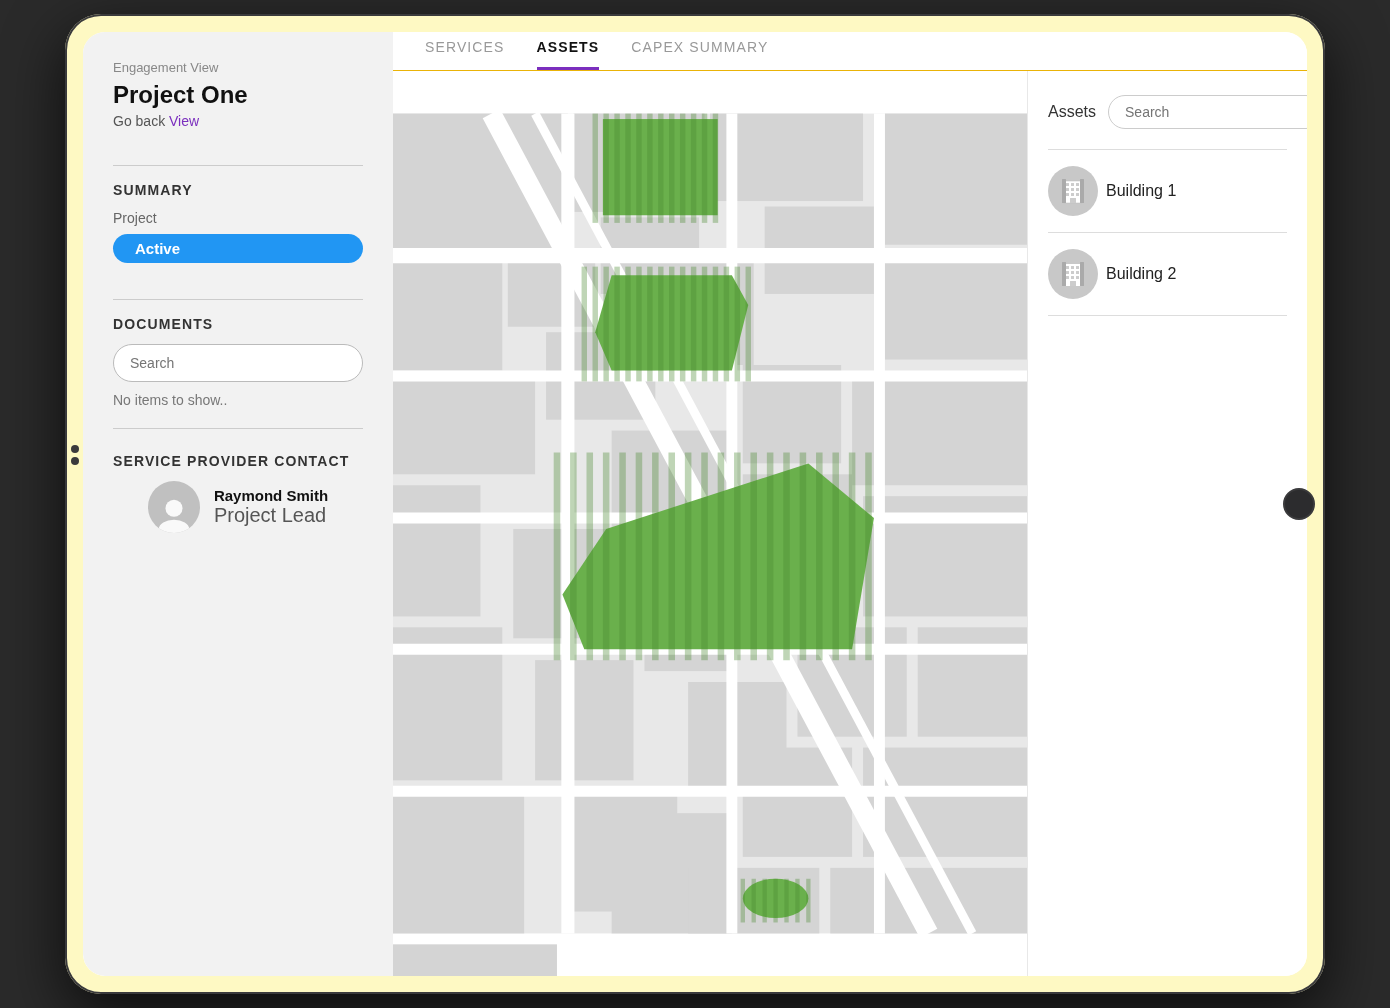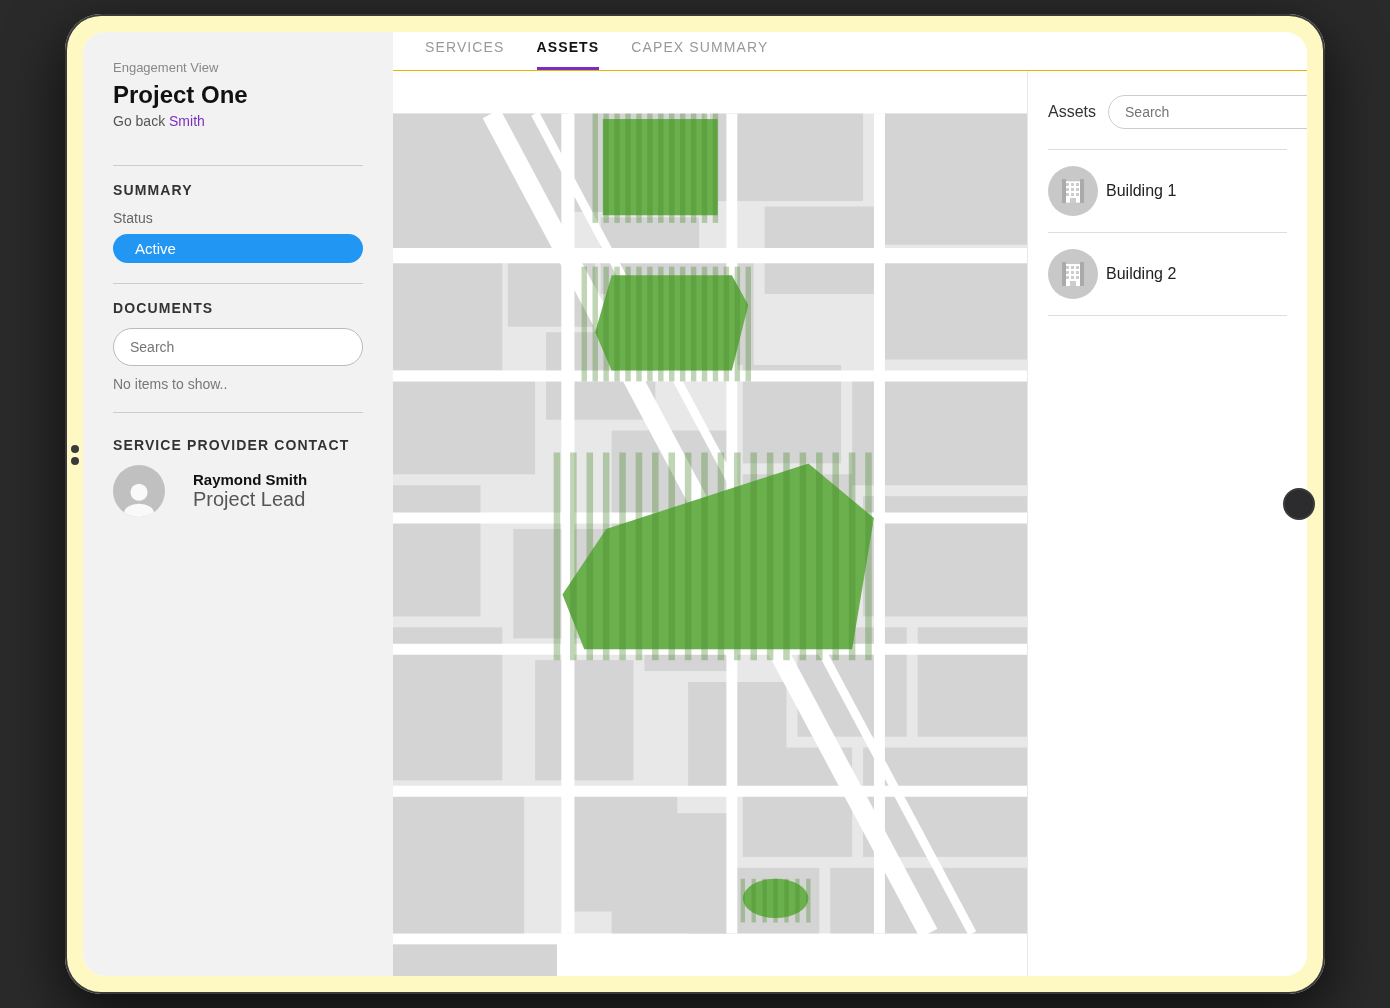--- a/index.html
+++ b/index.html
@@ -133,24 +133,24 @@
       font-size: 14px;
       color: #666;
       margin-bottom: 8px;
     }
 
     .status-badge {
       display: inline-block;
       background: #2196F3;
       color: #fff;
       font-size: 15px;
-      font-weight: 400;
+      font-weight: 700;
       padding: 6px 22px;
       border-radius: 20px;
-      margin-bottom: 4px;
+      margin-bottom: 20px;
     }
 
     .search-input {
       width: 100%;
       padding: 10px 16px;
       border: 1.5px solid #bbb;
       border-radius: 24px;
       font-size: 14px;
       color: #aaa;
       background: #fff;
@@ -164,22 +164,23 @@
       margin-bottom: 4px;
     }
 
     .service-provider-section {
       margin-top: 8px;
     }
 
     .contact-row {
       display: flex;
       align-items: center;
-      gap: 28px;
+      gap: 14px;
       margin-top: 12px;
+      justify-content: center;
     }
 
     .avatar {
       width: 52px;
       height: 52px;
       background: #c0c0c0;
       border-radius: 50%;
       display: flex;
       align-items: flex-end;
       justify-content: center;
@@ -343,27 +344,27 @@
   </div>
 
   <div class="screen">
     <div class="app-layout">
 
       <aside class="sidebar">
         <div class="engagement-label">Engagement View</div>
         <div class="project-title">Project One</div>
         <div class="go-back">
           <span>Go back</span>
-          <a class="home-link">Smith</a>
+          <a class="home-link">View</a>
         </div>
 
         <hr class="divider">
 
         <div class="section-title">SUMMARY</div>
-        <div class="status-label">Status</div>
+        <div class="status-label">Project</div>
         <div class="status-badge">Active</div>
 
         <hr class="divider">
 
         <div class="section-title">DOCUMENTS</div>
         <input class="search-input" type="text" placeholder="Search" style="">
         <div class="no-items">No items to show..</div>
 
         <hr class="divider">
 

